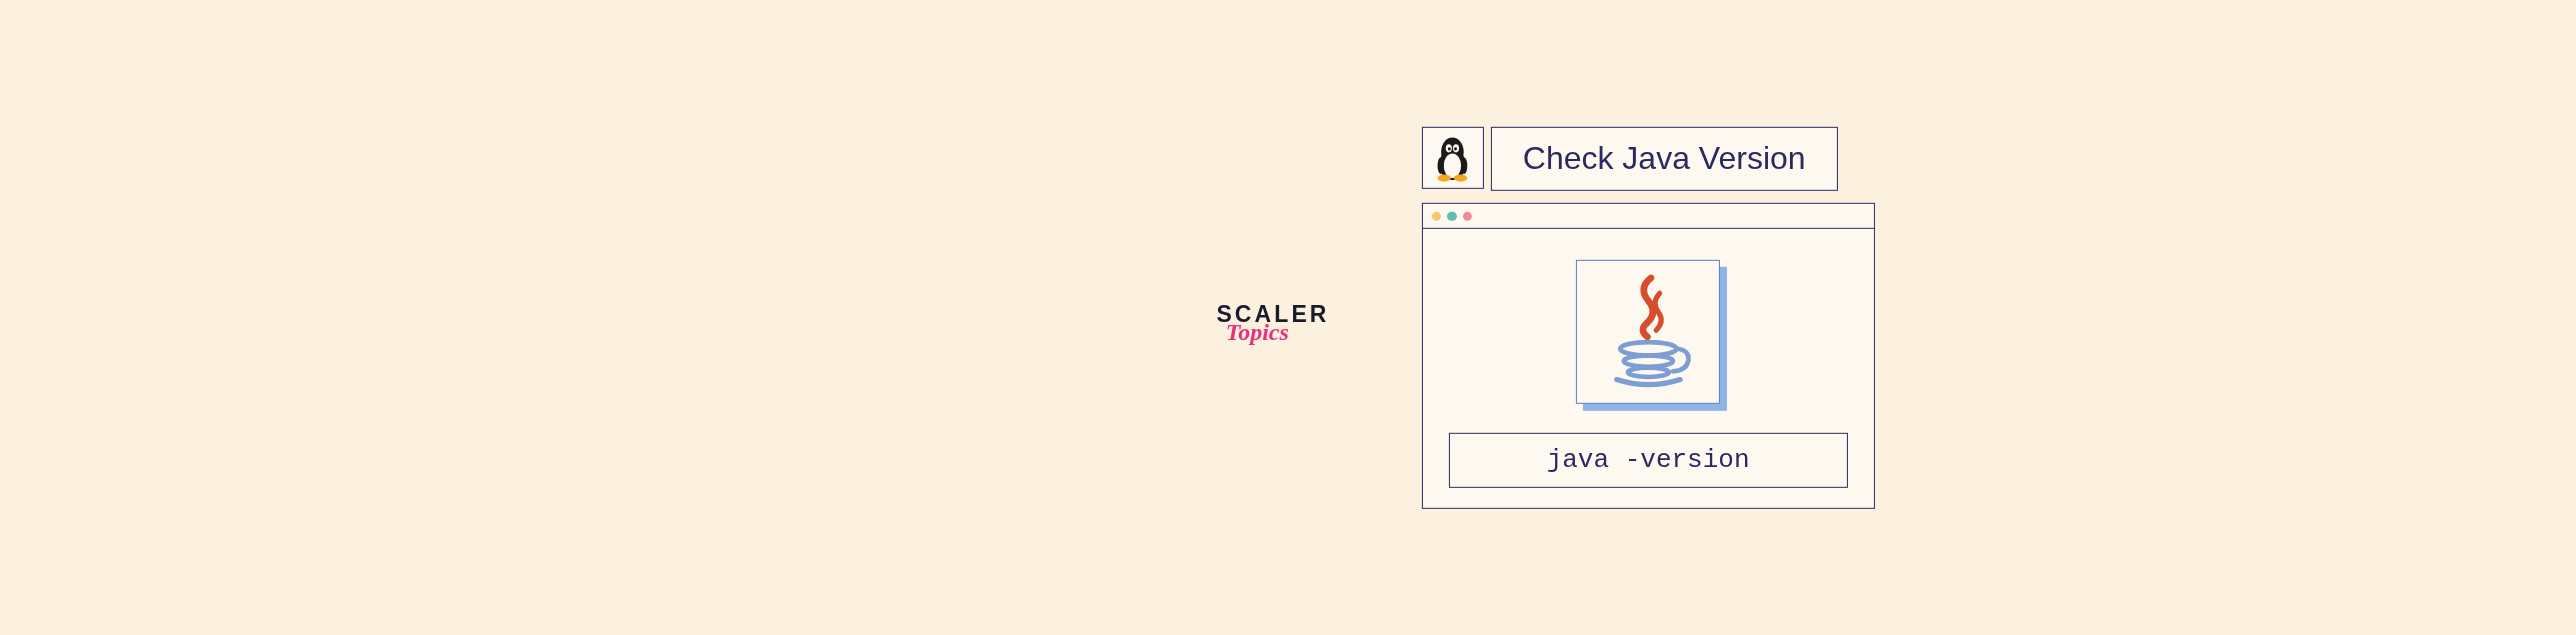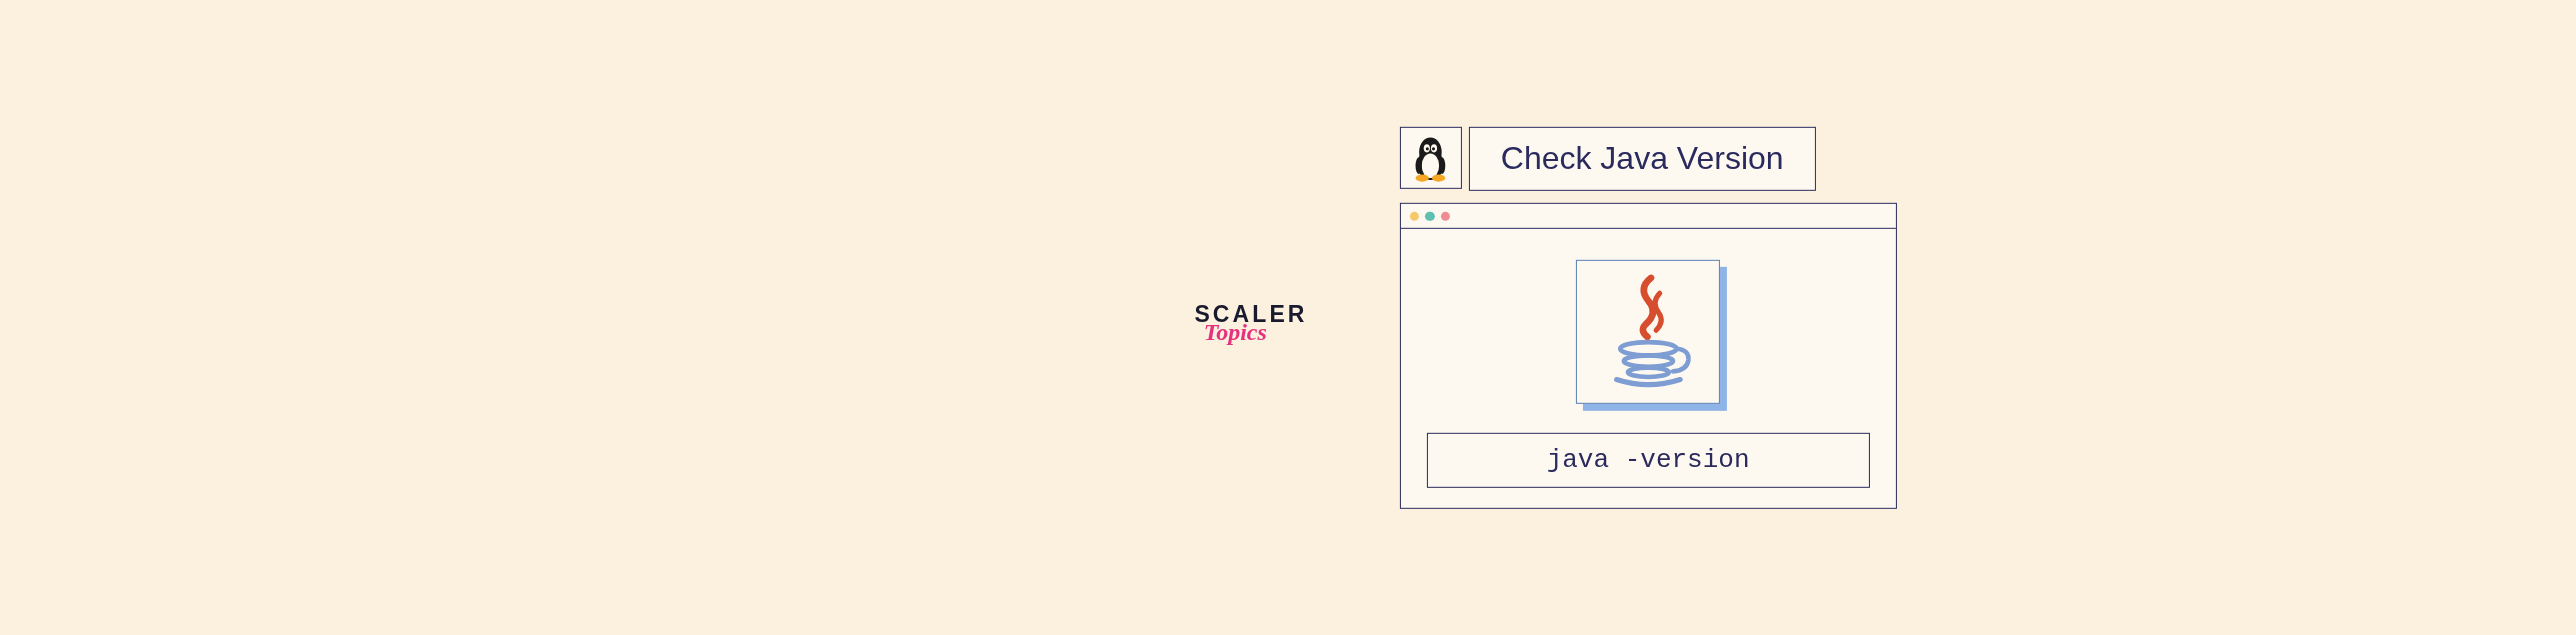--- a/index.html
+++ b/index.html
@@ -71,21 +71,21 @@
       justify-content: center;
     }
     .title-text {
       font-size: 32px;
       color: #2a2a5e;
       font-family: Arial, sans-serif;
     }
     .browser-window {
       border: 1.5px solid #2a2a5e;
       background: #fdf9f0;
-      width: 497px;
+      width: 453px;
     }
     .browser-titlebar {
       height: 25px;
       border-bottom: 1.5px solid #2a2a5e;
       display: flex;
       align-items: center;
       padding-left: 9.3px;
       gap: 6.2px;
     }
     .dot {

